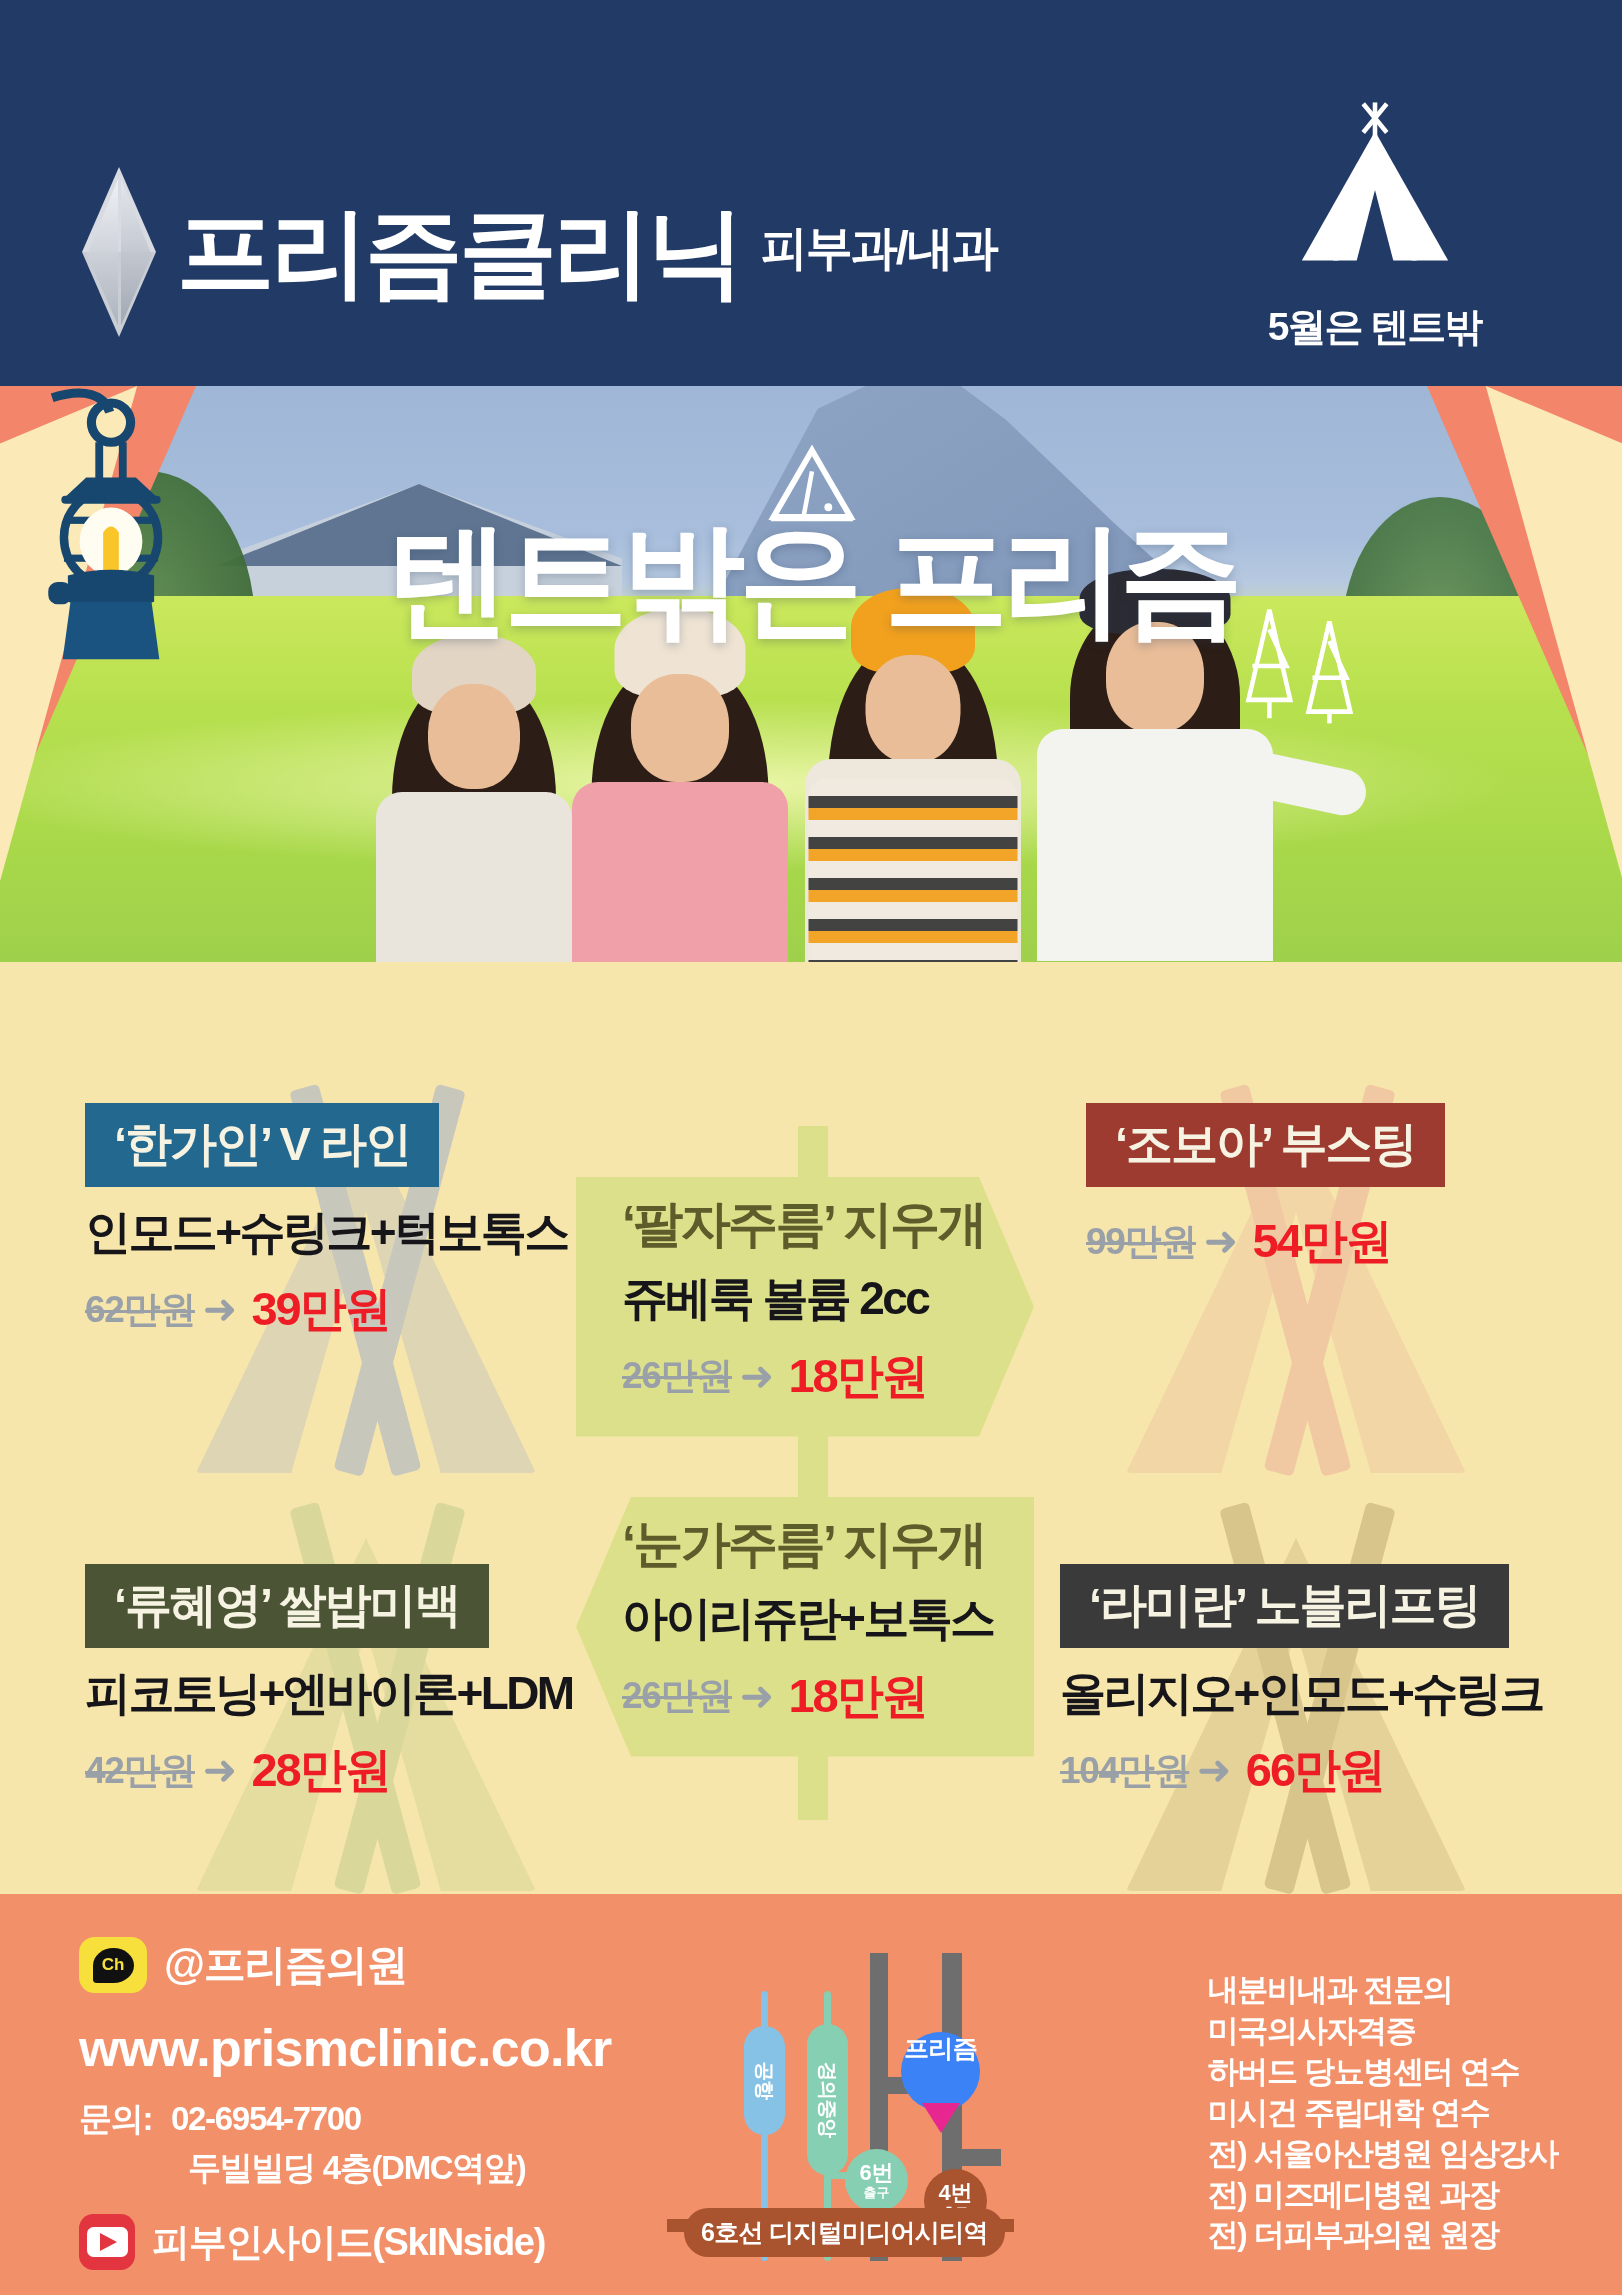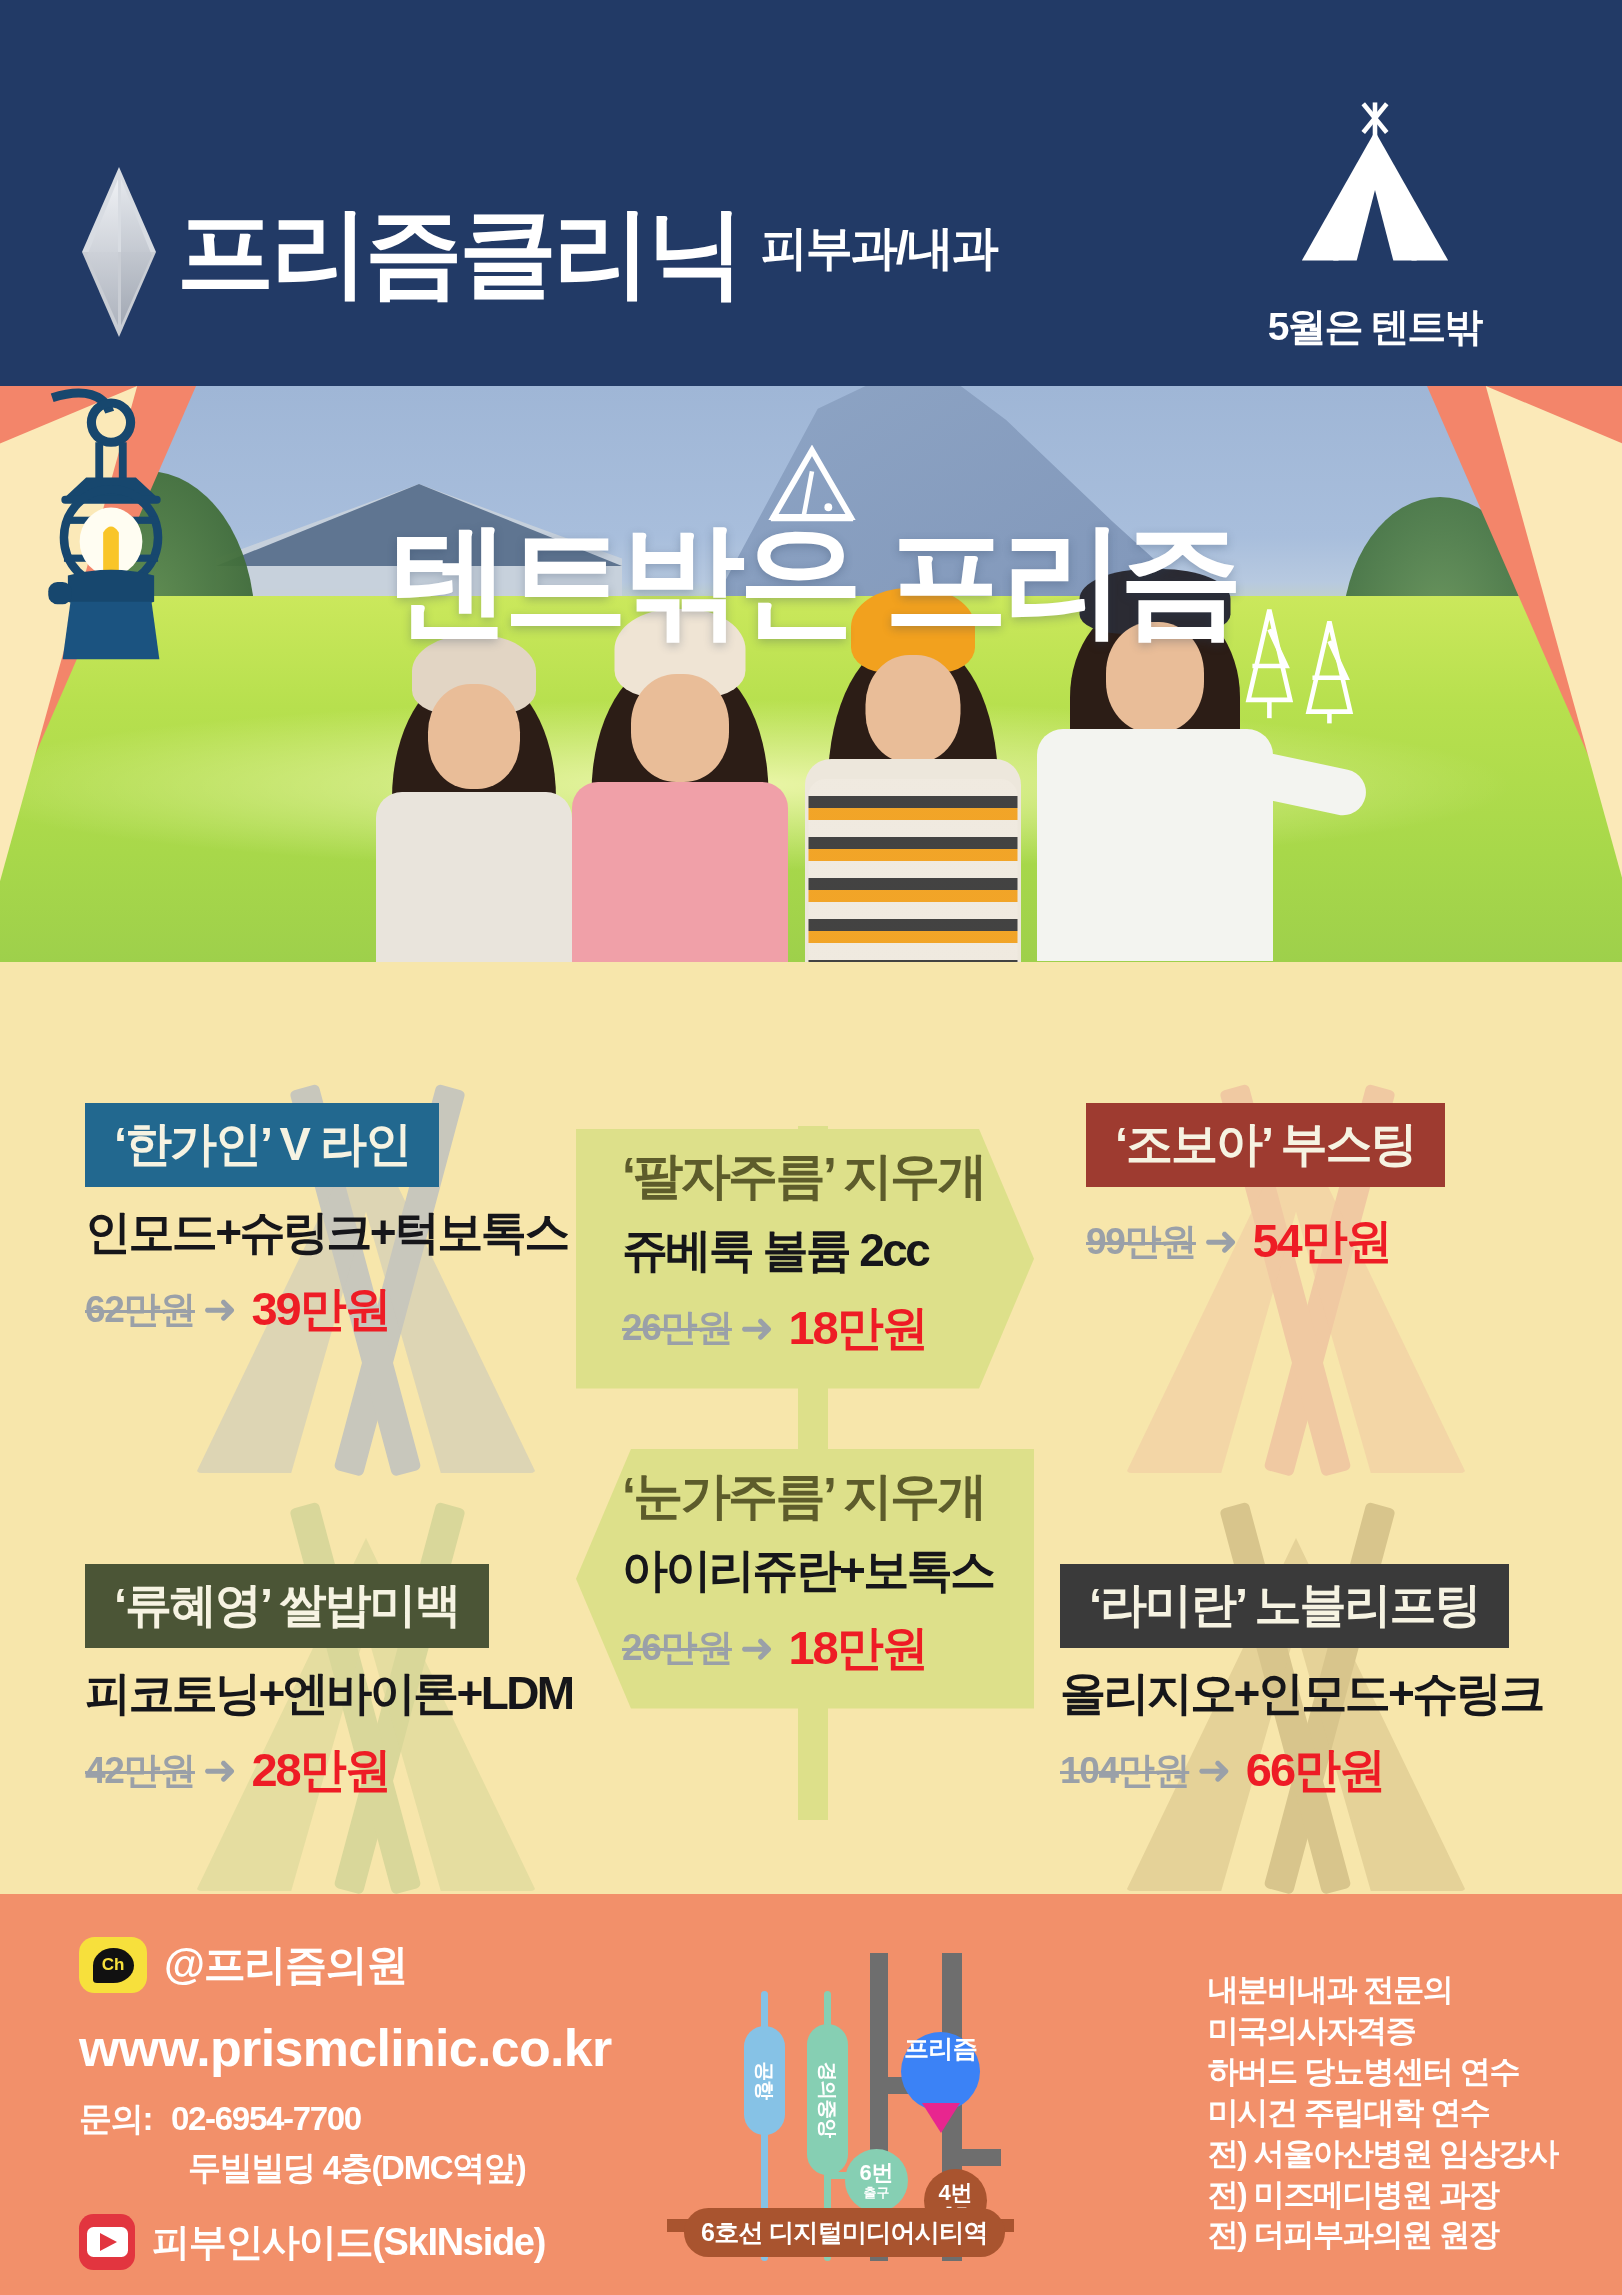--- a/index.html
+++ b/index.html
@@ -212,20 +212,21 @@
   .price-arrow { color:#9AA0A8; font-size:41px; line-height:1; margin:0 9.2px 0 2.6px; }
   .price-new {
     font-size:47px; font-weight:bold; color:#EE1C25; letter-spacing:-2px;
   }
 
   
   .sign {
     position:absolute;
     background:#DDE08A;
     padding:22px 46px 29px 46px;
+    margin-top:48px;
   }
   .sign.right { clip-path:polygon(0 0,88% 0,100% 50%,88% 100%,0 100%); }
   .sign.left  { clip-path:polygon(12% 0,100% 0,100% 100%,12% 100%,0 50%); }
   .sign .s-title {
     font-size:50px; font-weight:bold; color:#5D5C2B;
     letter-spacing:-2.6px; white-space:nowrap; line-height:1;
   }
   .sign .card-treat { margin-top:26px; }
   .post {
     position:absolute; width:30px; background:#DDE08A;

